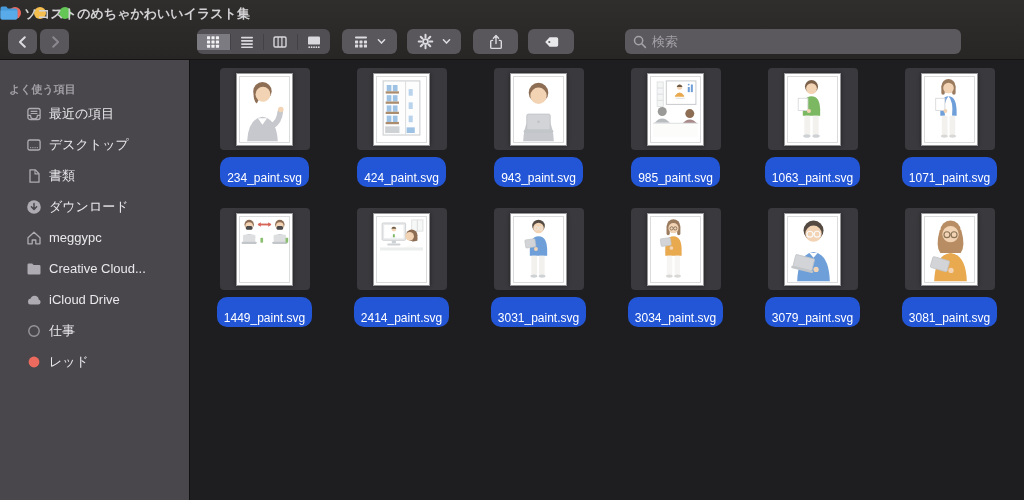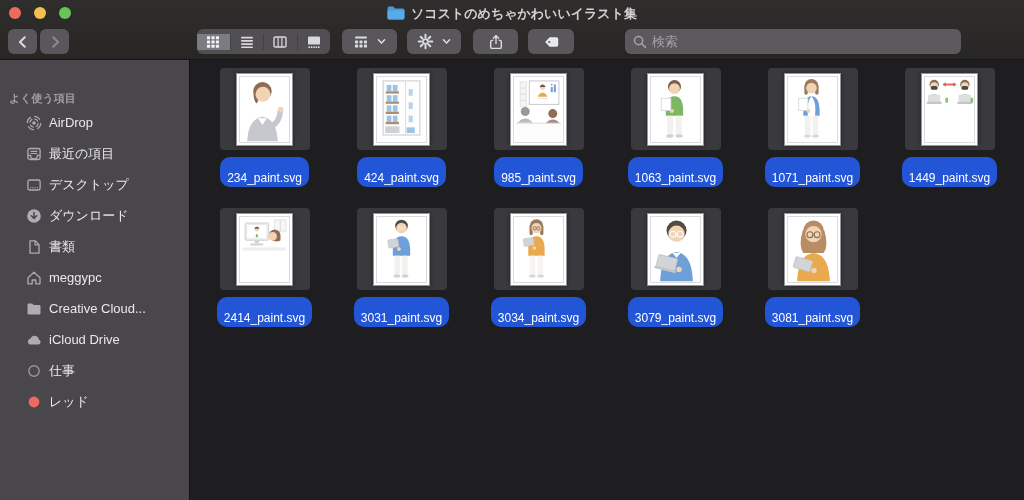--- a/index.html
+++ b/index.html
@@ -8,21 +8,21 @@
   .window{position:relative;width:1024px;height:500px;}
 
   
   .header{position:absolute;top:0;left:0;right:0;height:60px;
           background:linear-gradient(#302e2d,#282625);border-bottom:1px solid #141414;box-sizing:border-box;z-index:5;}
   .traffic{position:absolute;top:7px;left:9px;display:flex;gap:13px;}
   .dot{width:12px;height:12px;border-radius:50%;}
   .dot.red{background:var(--traffic-red);}
   .dot.yellow{background:var(--traffic-yellow);}
   .dot.green{background:var(--traffic-green);}
-  .title-row{position:absolute;top:5px;left:0;right:0;height:18px;display:flex;align-items:center;justify-content:center;gap:6px;
+  .title-row{position:absolute;top:5px;left:0;right:0;height:18px;display:flex;align-items:center;gap:6px;
              color:#d2d1d3;font-size:13px;font-weight:700;}
   .tbtn{position:absolute;top:29px;height:25px;background:#59575c;border-radius:6px;
         display:flex;align-items:center;justify-content:center;color:#dcdbdf;box-sizing:border-box;}
   .tbtn svg{display:block;}
   .nav-back{left:8px;width:29px;}
   .nav-fwd{left:40px;width:29px;color:#8b898f;}
   .viewgroup{left:197px;width:133px;padding:0;display:flex;overflow:hidden;background:#514f54;}
   .vseg{flex:1;display:flex;align-items:center;justify-content:center;color:#d9d8dc;border-right:1px solid #434146;}
   .vseg:last-child{border-right:none;}
   .vseg.sel{background:#7d7b82;color:#f2f1f4;}
@@ -32,21 +32,21 @@
   .share{left:473px;width:45px;}
   .tagb{left:528px;width:46px;}
   .searchwrap{position:absolute;top:29px;left:625px;width:336px;height:25px;}
   .searchwrap input{width:100%;height:100%;box-sizing:border-box;background:#5b595e;border:none;border-radius:6px;
         color:#e3e2e5;font-size:13px;padding:0 8px 0 27px;outline:none;font-family:inherit;}
   .searchwrap input::placeholder{color:#a5a3a9;}
   .searchwrap .mag{position:absolute;left:7px;top:4.5px;color:#a5a3a9;pointer-events:none;}
 
   
   .content{position:absolute;top:60px;bottom:0;left:0;right:0;display:flex;}
-  .sidebar{width:189px;background:#49474b;border-right:1px solid #111;box-sizing:content-box;overflow:hidden;padding-top:19px;}
+  .sidebar{width:189px;background:#49474b;border-right:1px solid #111;box-sizing:content-box;overflow:hidden;padding-top:10px;}
   .sb-header{font-size:11px;font-weight:700;color:#a3a1a7;margin:13px 0 1px 9px;}
   .sb-header.first{margin-top:12px;}
   .sb-item{height:31px;display:flex;align-items:center;gap:7px;padding-left:25px;color:#e9e8eb;font-size:13px;cursor:default;white-space:nowrap;}
   .sb-icon{width:17px;height:17px;color:#aeacb2;display:flex;align-items:center;justify-content:center;flex:none;}
   .sb-label{overflow:hidden;text-overflow:ellipsis;}
 
   .main{flex:1;padding:8px 0 0 6px;display:grid;grid-template-columns:repeat(6,137px);grid-auto-rows:140px;align-content:start;}
   .cell{display:flex;flex-direction:column;align-items:center;}
   .thumb-sel{width:90px;height:82px;background:#3a393d;border-radius:4px;display:flex;align-items:center;justify-content:center;}
   .page{width:57px;height:73px;background:#fff;border:1px solid #96969a;box-sizing:border-box;padding:2px;
@@ -210,63 +210,53 @@
       <input type="text" placeholder="検索" style="">
     </div>
   </div>
 
   <div class="content">
     <aside class="sidebar">
         <div class="sb-header first">よく使う項目</div>
         <div class="sb-item">
           <span class="sb-icon">
             <svg width="16" height="16" viewBox="0 0 16 16">
-              <circle cx="8" cy="8" r="1.8" fill="currentColor"></circle>
-              <circle cx="8" cy="8" r="4.2" fill="none" stroke="currentColor" stroke-width="1.2" stroke-dasharray="4.4 2.2"></circle>
-              <circle cx="8" cy="8" r="6.7" fill="none" stroke="currentColor" stroke-width="1.2" stroke-dasharray="7 3.5"></circle>
-            </svg>
-          </span>
-          <span class="sb-label">AirDrop</span>
-        </div>
-        <div class="sb-item">
-          <span class="sb-icon">
-            <svg width="16" height="16" viewBox="0 0 16 16">
               <rect x="1.9" y="2.5" width="12.2" height="11" rx="2" fill="none" stroke="currentColor" stroke-width="1.3"></rect>
               <path d="M4.6,5.4 h6.8 M4.6,7.5 h6.8" stroke="currentColor" stroke-width="1.1"></path>
               <path d="M1.9,9.4 h2.7 a3.4,3.4 0 0 0 6.8,0 h2.7" fill="none" stroke="currentColor" stroke-width="1.3"></path>
             </svg>
           </span>
           <span class="sb-label">最近の項目</span>
         </div>
         <div class="sb-item">
           <span class="sb-icon">
             <svg width="16" height="16" viewBox="0 0 16 16">
               <rect x="1.9" y="3" width="12.2" height="10" rx="1.8" fill="none" stroke="currentColor" stroke-width="1.3"></rect>
               <path d="M4.2,10.7 h1 M6.4,10.7 h1 M8.6,10.7 h1 M10.8,10.7 h1" stroke="currentColor" stroke-width="1.3"></path>
             </svg>
           </span>
           <span class="sb-label">デスクトップ</span>
         </div>
         <div class="sb-item">
           <span class="sb-icon">
             <svg width="16" height="16" viewBox="0 0 16 16">
+              <path d="M4,1.8 h5.2 L13,5.6 V14.2 H4 Z" fill="none" stroke="currentColor" stroke-width="1.3" stroke-linejoin="round"></path>
+              <path d="M9,2 V5.9 H12.8" fill="none" stroke="currentColor" stroke-width="1.1"></path>
+            </svg>
+          </span>
+          <span class="sb-label">書類</span>
+        </div>
+        <div class="sb-item">
+          <span class="sb-icon">
+            <svg width="16" height="16" viewBox="0 0 16 16">
               <circle cx="8" cy="8" r="6.8" fill="currentColor"></circle>
               <path d="M8,4.4 V10 M5.4,7.7 L8,10.5 L10.6,7.7" stroke="#49474b" stroke-width="1.5" fill="none" stroke-linecap="round" stroke-linejoin="round"></path>
             </svg>
           </span>
           <span class="sb-label">ダウンロード</span>
-        </div>
-        <div class="sb-item">
-          <span class="sb-icon">
-            <svg width="16" height="16" viewBox="0 0 16 16">
-              <path d="M4,1.8 h5.2 L13,5.6 V14.2 H4 Z" fill="none" stroke="currentColor" stroke-width="1.3" stroke-linejoin="round"></path>
-              <path d="M9,2 V5.9 H12.8" fill="none" stroke="currentColor" stroke-width="1.1"></path>
-            </svg>
-          </span>
-          <span class="sb-label">書類</span>
         </div>
         <div class="sb-item">
           <span class="sb-icon">
             <svg width="16" height="16" viewBox="0 0 16 16">
               <path d="M2,7.8 L8,2.3 L14,7.8 V13.8 H9.8 V10 H6.2 V13.8 H2 Z" fill="none" stroke="currentColor" stroke-width="1.3" stroke-linejoin="round"></path>
             </svg>
           </span>
           <span class="sb-label">meggypc</span>
         </div>
         <div class="sb-item">
@@ -351,20 +341,37 @@
               </div>
             </div>
           </div>
           <div class="fname">424_paint.svg</div>
         </div>
         <div class="cell">
           <div class="thumb-sel">
             <div class="page">
               <div class="page-inner">
                 <svg viewBox="0 0 48 62" preserveAspectRatio="xMidYMid meet">
+                  <circle cx="24" cy="14.5" r="9.6" fill="#8d6e54"></circle>
+                  <circle cx="24" cy="17.5" r="8" fill="#f2d3b4"></circle>
+  <path d="M9,62 Q10,37 24,35.5 Q38,37 39,62 Z" fill="#c6c8cd"></path>
+  <rect x="12.5" y="35.5" width="23" height="15.5" rx="1.5" fill="#d2d4d7" stroke="#bfc2c5" stroke-width="0.8"></rect>
+  <circle cx="24" cy="43" r="1.3" fill="#bfc2c5"></circle>
+  <rect x="9.5" y="50.8" width="29" height="3.2" rx="1.6" fill="#c3c6c9"></rect>
+                </svg>
+              </div>
+            </div>
+          </div>
+          <div class="fname">943_paint.svg</div>
+        </div>
+        <div class="cell">
+          <div class="thumb-sel">
+            <div class="page">
+              <div class="page-inner">
+                <svg viewBox="0 0 48 62" preserveAspectRatio="xMidYMid meet">
                   <rect x="6" y="4" width="6" height="24" fill="#f4f5f5" stroke="#dddedf" stroke-width="0.8"></rect>
   <line x1="6" y1="10" x2="12" y2="10" stroke="#dddedf"></line>
                   <line x1="6" y1="16" x2="12" y2="16" stroke="#dddedf"></line>
                   <line x1="6" y1="22" x2="12" y2="22" stroke="#dddedf"></line>
   <rect x="15" y="3" width="29" height="23" fill="#fff" stroke="#c9cbce"></rect>
   <circle cx="28" cy="9" r="2.6" fill="#f2d3b4"></circle>
                   <path d="M25.6,8 a2.6,2.6 0 0 1 4.8,0 l.4,1 -5.6,0 Z" fill="#6d5b49"></path>
   <path d="M23.5,17.5 q4.5,-6.5 9,0 l0,1 -9,0 Z" fill="#e8a94f"></path>
   <rect x="36" y="9" width="2" height="5" fill="#6f9fd8"></rect>
                   <rect x="39" y="6.5" width="2" height="7.5" fill="#6f9fd8"></rect>

